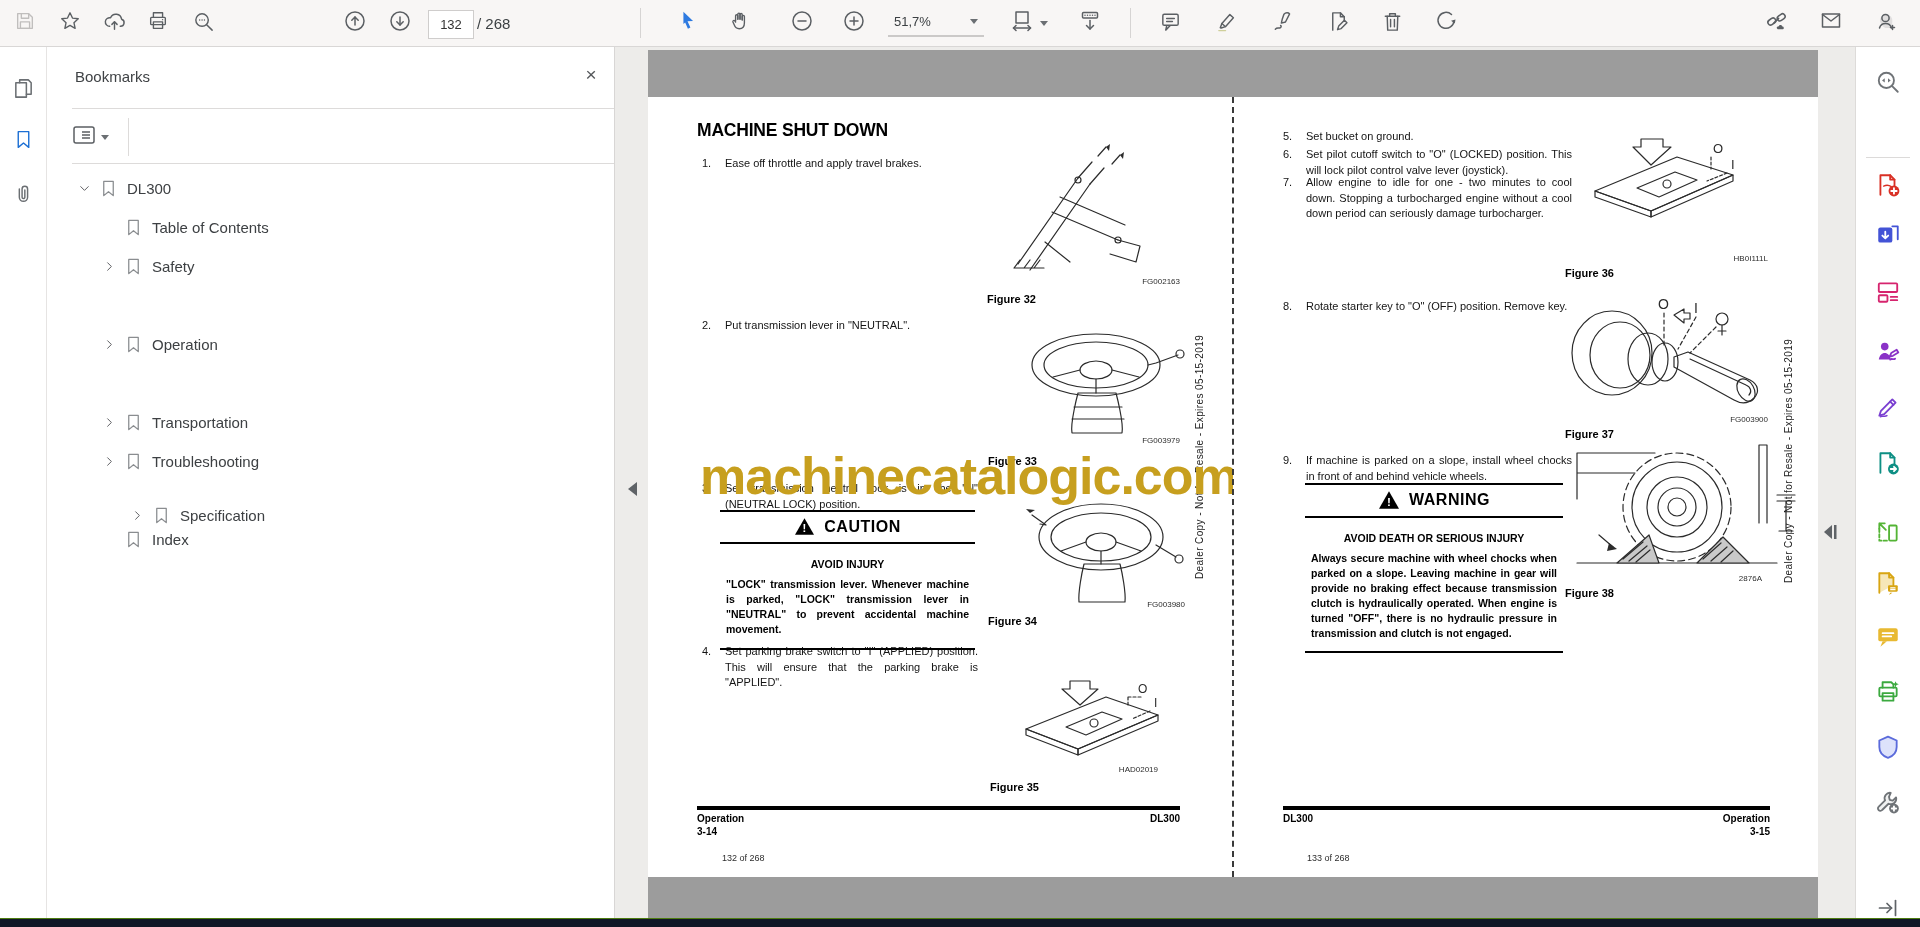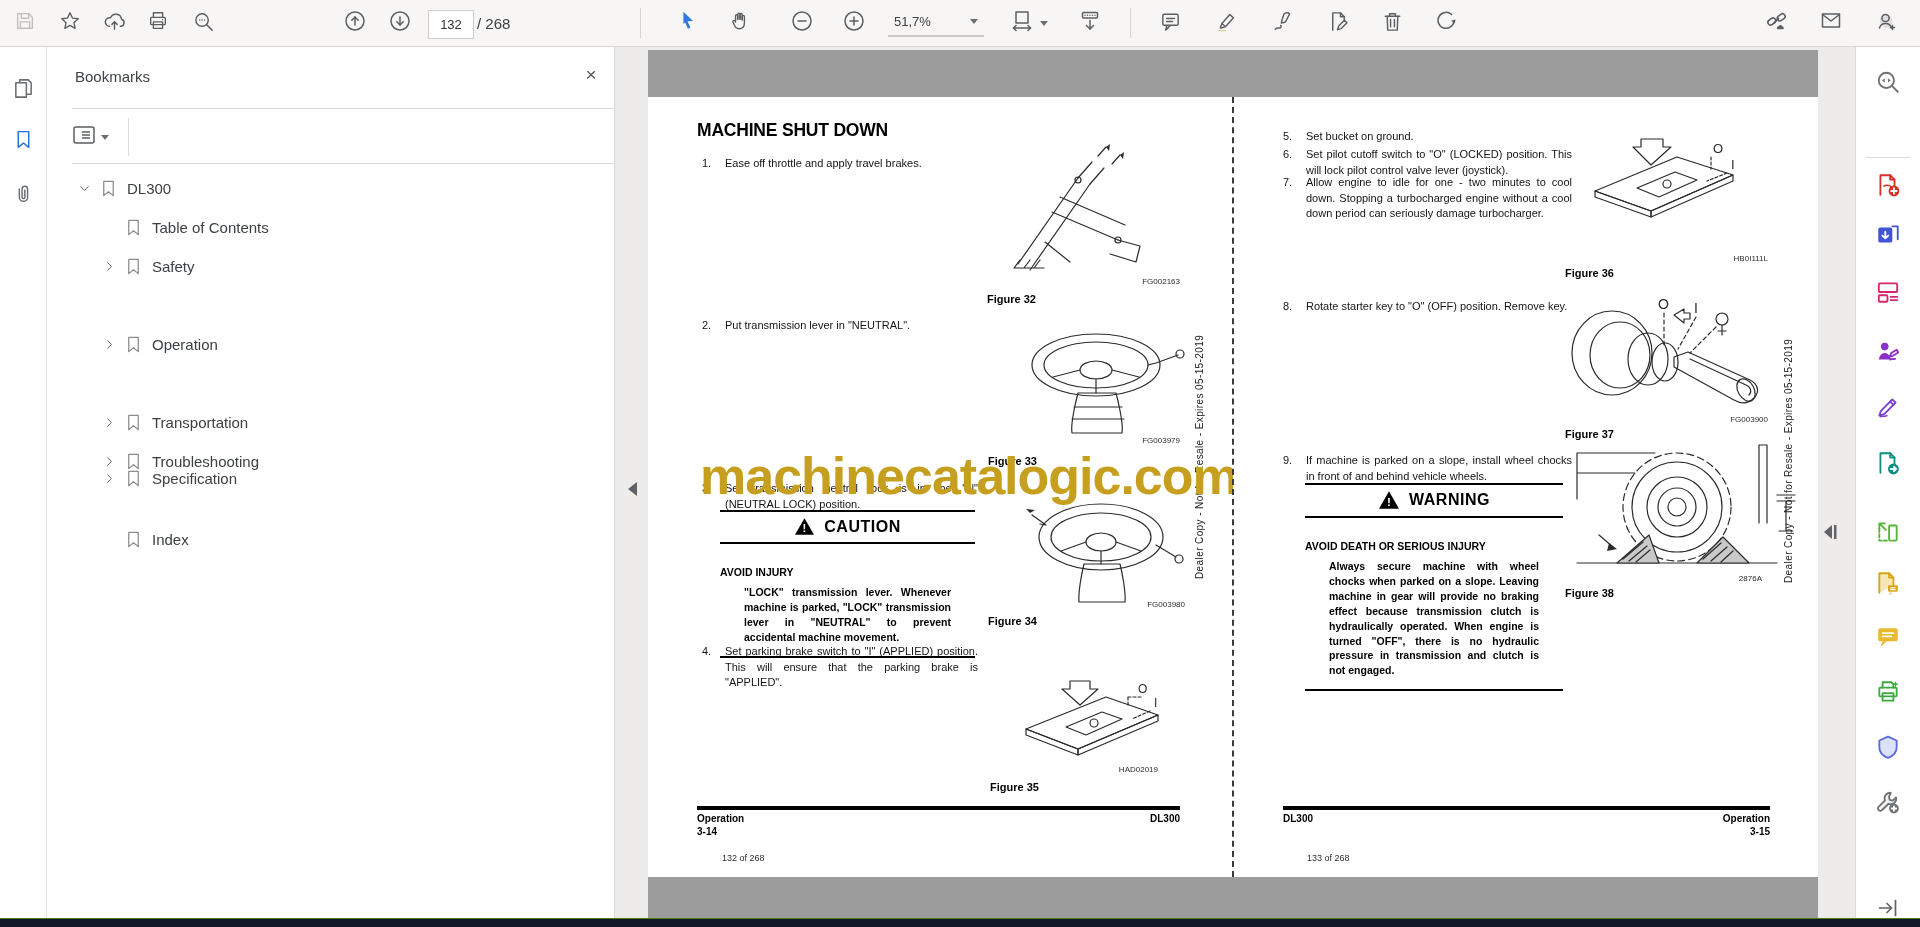--- a/index.html
+++ b/index.html
@@ -47,22 +47,22 @@
   .step{position:absolute;display:flex;font-size:11px;line-height:1.42;color:#141414;}
   .step .sn{width:23px;flex:none;}
   .step .st{flex:1;text-align:justify;}
   .figlabel{position:absolute;font-size:11px;font-weight:700;color:#000;white-space:nowrap;}
   .figcode{position:absolute;font-size:8px;color:#2c2c2c;white-space:nowrap;}
   .figbox{position:absolute;}
   .figbox svg{stroke:#2b2b2b;fill:none;stroke-width:1.2;stroke-linecap:round;stroke-linejoin:round;}
   .alert{position:absolute;border-top:2px solid #000;border-bottom:2px solid #000;}
   .alert-title{display:flex;align-items:center;justify-content:center;gap:9px;padding:5px 0 6px;border-bottom:2px solid #000;}
   .alert-title span{font-size:16px;font-weight:700;letter-spacing:0.5px;color:#000;}
-  .alert-sub{font-size:10.5px;font-weight:700;margin-top:22px;color:#000;}
-  .alert-body{font-size:10.5px;font-weight:700;line-height:1.42;text-align:justify;margin:7px 24px 11px;color:#000;}
+  .alert-sub{text-align:center;font-size:10.5px;font-weight:700;margin-top:14px;color:#000;}
+  .alert-body{font-size:10.5px;font-weight:700;line-height:1.42;text-align:justify;margin:7px 6px 11px;color:#000;}
   .ftr-rule{position:absolute;height:4px;background:#000;}
   .ftr-txt{position:absolute;font-size:10px;font-weight:700;color:#000;white-space:nowrap;}
   .ftr-stamp{position:absolute;font-size:9px;color:#2e2e2e;white-space:nowrap;}
   .edge-text{position:absolute;writing-mode:vertical-rl;transform:rotate(180deg);font-size:10px;letter-spacing:0.4px;color:#222;height:290px;white-space:nowrap;z-index:4;}
   #watermark{position:absolute;left:52px;top:349px;font-size:52px;font-weight:700;letter-spacing:-1px;color:#C79F1E;white-space:nowrap;z-index:5;}
   
   #right-rail{position:absolute;left:1855px;top:46px;width:65px;height:872px;background:#fff;border-left:1px solid #dddbd9;z-index:20;}
   .rr-i{position:absolute;left:18px;width:27px;height:27px;display:flex;align-items:center;justify-content:center;cursor:pointer;}
   .rr-i svg{fill:none;stroke-width:1.7;stroke-linecap:round;stroke-linejoin:round;}
   #rr-div{position:absolute;left:10px;top:111px;width:44px;height:1px;background:#dcdad9;}
@@ -334,21 +334,21 @@
       <span class="chev">
           <svg width="15" height="15" viewBox="0 0 24 24">
             <polyline points="9,6 15,12 9,18"></polyline>
           </svg>
         </span>
       <span class="bm-glyph"><svg width="19" height="19" viewBox="0 0 24 24">
             <path d="M6 3h12v18l-6-5-6 5z"></path>
           </svg></span>
       <span class="bm-label">Troubleshooting</span>
     </div>
-    <div class="bm-row" style="top:416px;padding-left:55px">
+    <div class="bm-row" style="top:453px;padding-left:83px">
       <span class="chev">
           <svg width="15" height="15" viewBox="0 0 24 24">
             <polyline points="9,6 15,12 9,18"></polyline>
           </svg>
         </span>
       <span class="bm-glyph"><svg width="19" height="19" viewBox="0 0 24 24">
             <path d="M6 3h12v18l-6-5-6 5z"></path>
           </svg></span>
       <span class="bm-label">Specification</span>
     </div>

